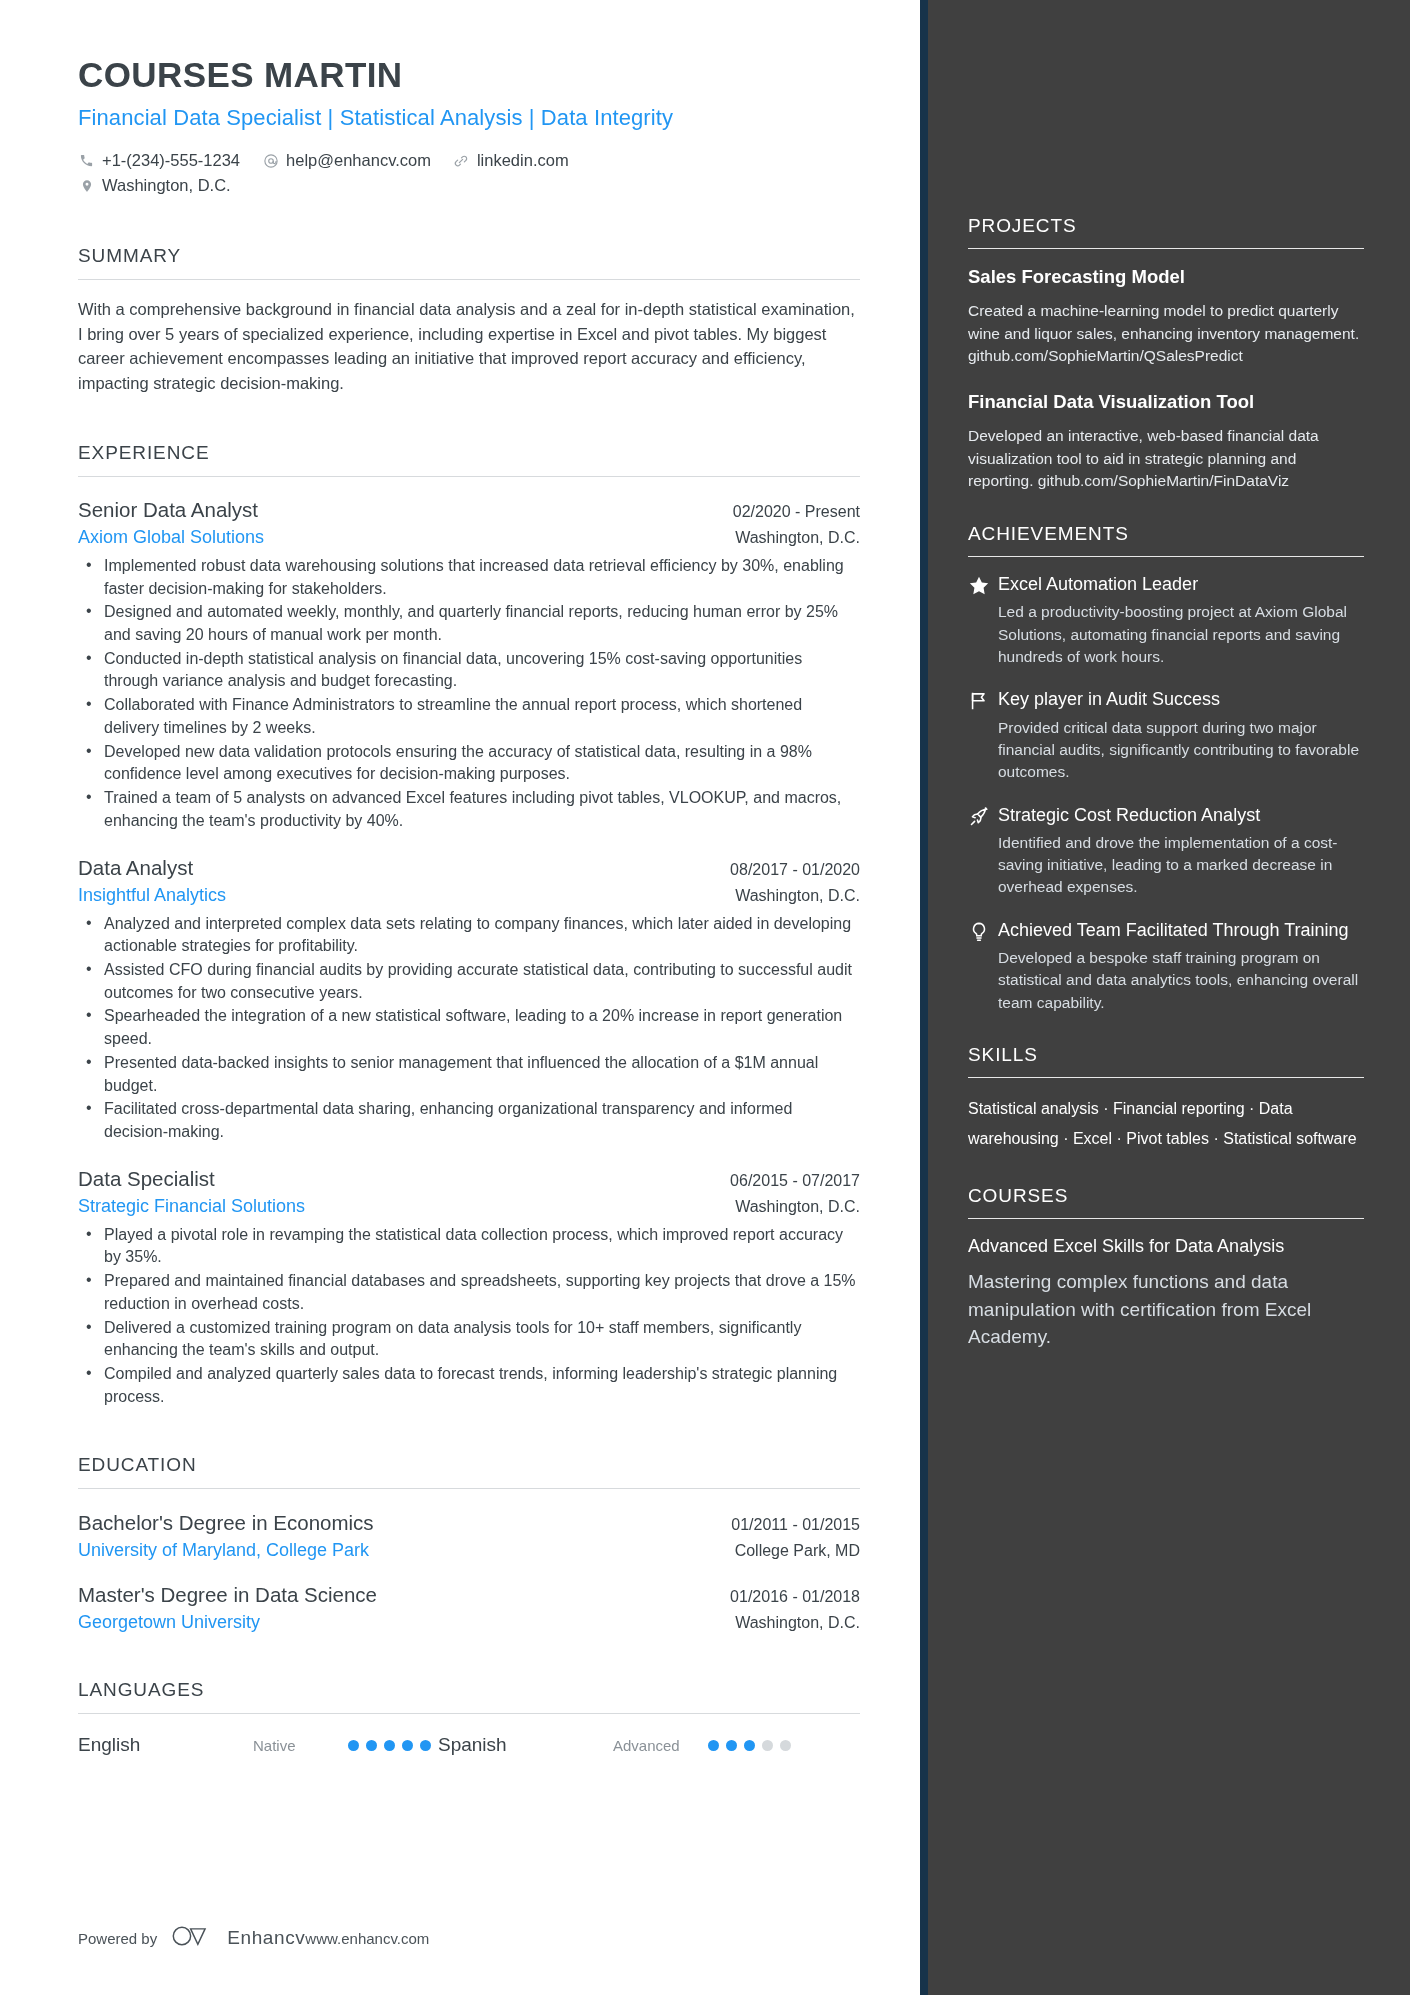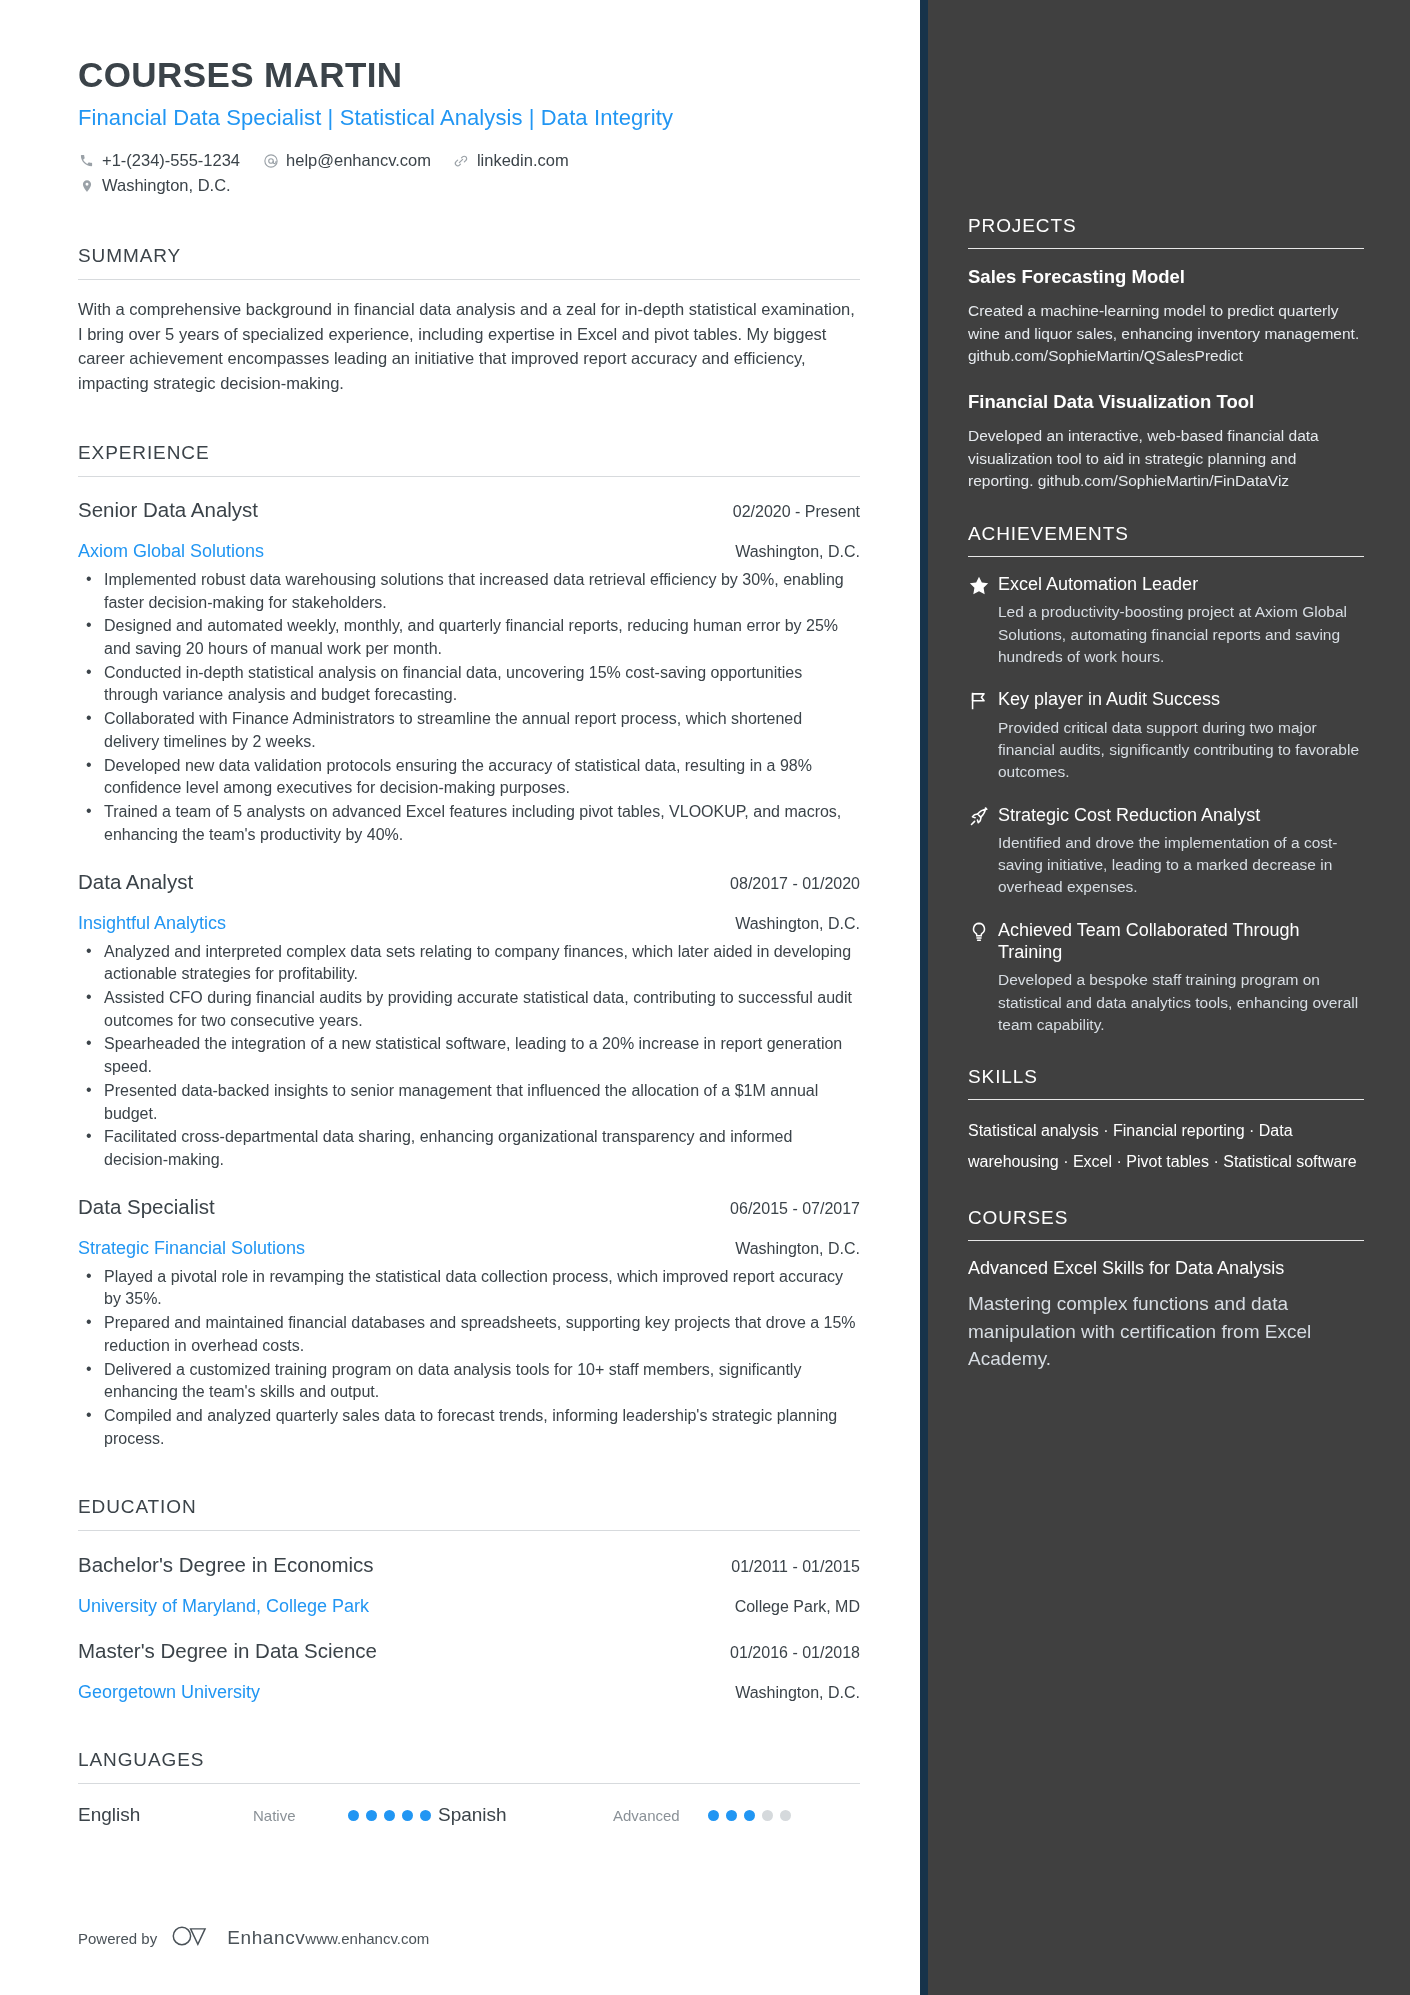--- a/index.html
+++ b/index.html
@@ -86,21 +86,20 @@
     color: #3b4349;
     max-width: 780px;
   }
 
   .job { margin-top: 23px; }
   .job:first-of-type { margin-top: 21px; }
   .job-row {
     display: flex;
     justify-content: space-between;
     align-items: baseline;
-    margin-top: 14px;
   }
   .job-title {
     font-size: 20.5px;
     color: #3b4349;
     font-weight: 400;
   }
   .job-dates {
     font-size: 16px;
     color: #3b4349;
     white-space: nowrap;
@@ -528,21 +527,21 @@
     </span>
   </div>
   <div class="ach-item">
     <span class="ach-icon">
               <svg width="22" height="22" viewBox="0 0 24 24" fill="none" stroke="currentColor" stroke-width="1.7" stroke-linecap="round">
                 <path d="M12 2.6a6 6 0 0 0-3.4 10.9c.6.5 1 1.2 1 2v.6h4.8v-.6c0-.8.4-1.5 1-2A6 6 0 0 0 12 2.6z"></path>
                 <path d="M9.8 18.6h4.4M10.5 21h3"></path>
               </svg>
             </span>
     <span class="ach-body">
-      <div class="ach-title">Achieved Team Collaborated Through Training</div>
+      <div class="ach-title">Achieved Team Facilitated Through Training</div>
       <div class="ach-desc" style="padding-left: 0px;">Developed a bespoke staff training program on statistical and data analytics tools, enhancing overall team capability.</div>
     </span>
   </div>
         </div>
     </div>
 
     <div class="side-section mt-sk">
       <div class="side-title">SKILLS</div>
       <div class="side-rule"></div>
       <div class="skills-text">Statistical analysis · Financial reporting · Data warehousing · Excel · Pivot tables · Statistical software</div>

